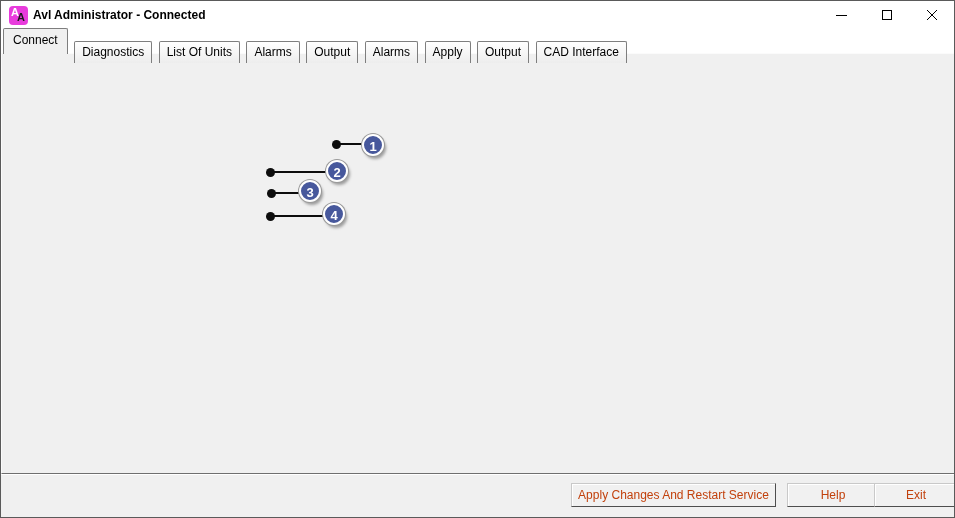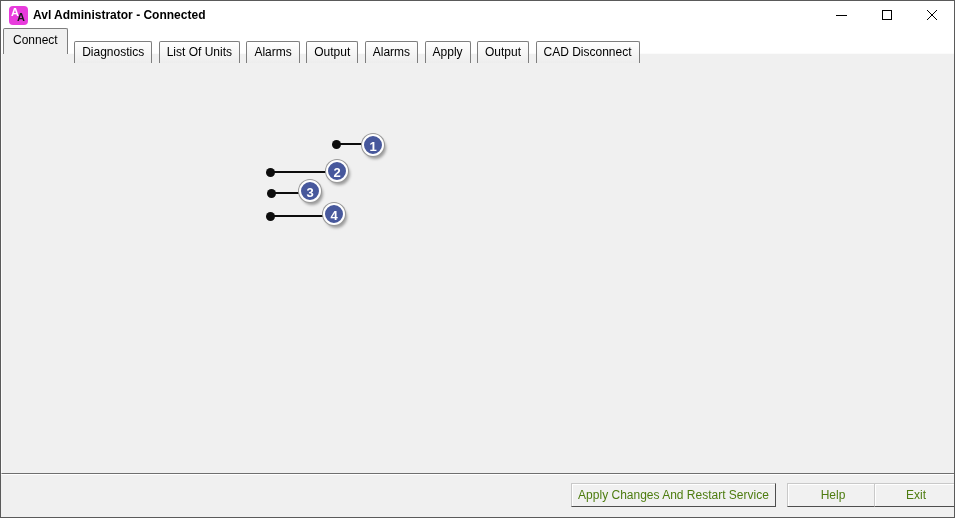--- a/index.html
+++ b/index.html
@@ -73,21 +73,21 @@
     box-shadow: 0 0 0 1px #9a9a9a, 2px 3px 3px rgba(0,0,0,0.35);
     color:#fff; font-size:13px; font-weight:bold; text-align:center; line-height:21px;
     z-index:6;
   }
   
   .btn3d {
     position:absolute; height:23px; background:#f1f1f1;
     border:1px solid; border-color:#c9c9c9 #4e4e4e #4e4e4e #c9c9c9;
     box-shadow: inset 1px 1px 0 #ffffff;
     font-family:"Liberation Sans",sans-serif; font-size:12px; text-align:center;
-    padding:0; line-height:20px; color:#4d7c0f;
+    padding:0; line-height:20px; color:#c2410c;
   }
   .btn3d.disabled { color:#a3a3a3; border-color:#dcdcdc #9a9a9a #9a9a9a #dcdcdc; }
   .status { position:absolute; left:155px; top:269px; font-size:12px; }
   .helplink { position:absolute; left:866px; top:449px; font-size:12px; color:#0000ee; text-decoration:underline; cursor:pointer; }
   
   .footer { position:absolute; left:0; top:473px; width:955px; height:45px; background:#f0f0f0; border-top:1px solid #fdfdfd; }
 </style>
 </head>
 <body>
 
@@ -115,21 +115,21 @@
 
   <div class="tabs">
     <div class="tab active">Connect</div>
     <div class="tab">Diagnostics</div>
     <div class="tab">List Of Units</div>
     <div class="tab">Alarms</div>
     <div class="tab">Output</div>
     <div class="tab">Alarms</div>
     <div class="tab">Apply</div>
     <div class="tab">Output</div>
-    <div class="tab">CAD Disconnect</div>
+    <div class="tab">CAD Interface</div>
   </div>
 
   <div class="tabpage"></div>
 
   <div class="fld-label" style="top:137px;">Address</div>
   <div class="combo">
     <input type="text" value="127.0.0.1" style="">
     <div class="drop"></div>
   </div>
 

